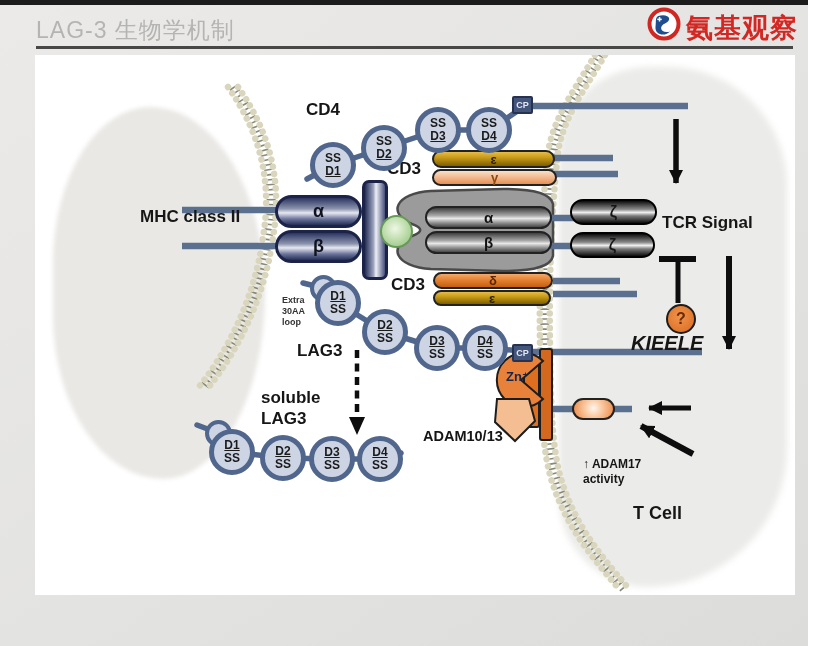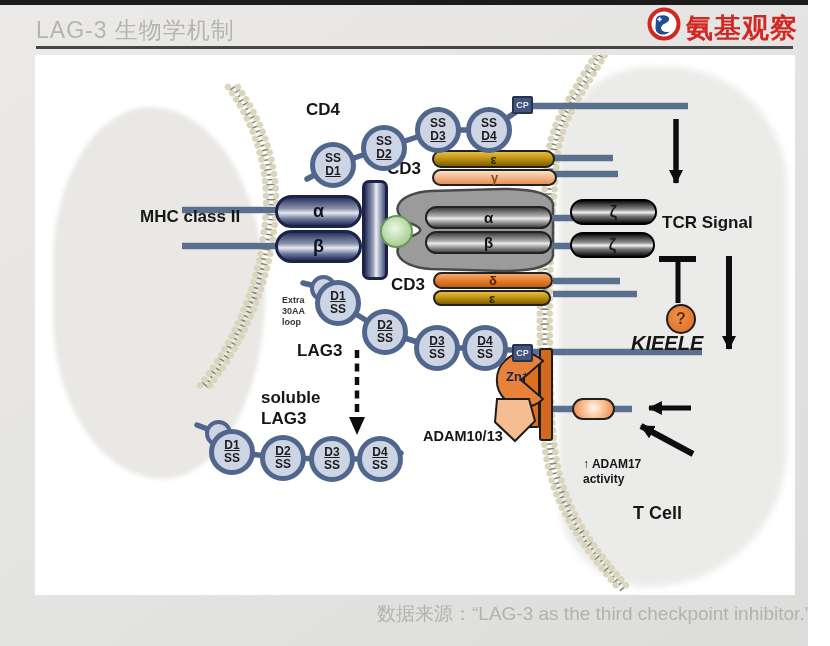--- a/index.html
+++ b/index.html
@@ -250,14 +250,13 @@
       </div>
     <div class="loop" style="left:322px;top:381px;">
         <span class="u">D4</span>
         <span>SS</span>
       </div>
 
     <div class="abs" id="q-circle">?</div>
     <div class="abs" id="shed-cap"></div>
   </div>
 
-  <div class="abs" id="caption">数据来源：“LAG-3 as the third checkpoint inhibitor.”</div>
 </div>
 
 </body></html>

